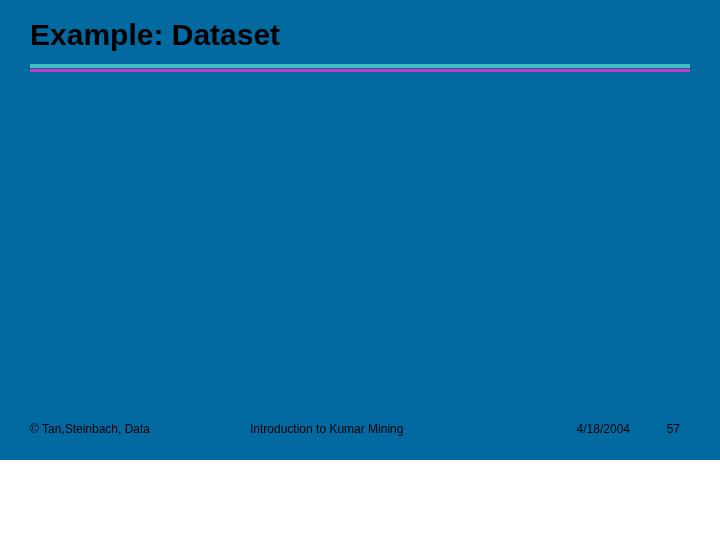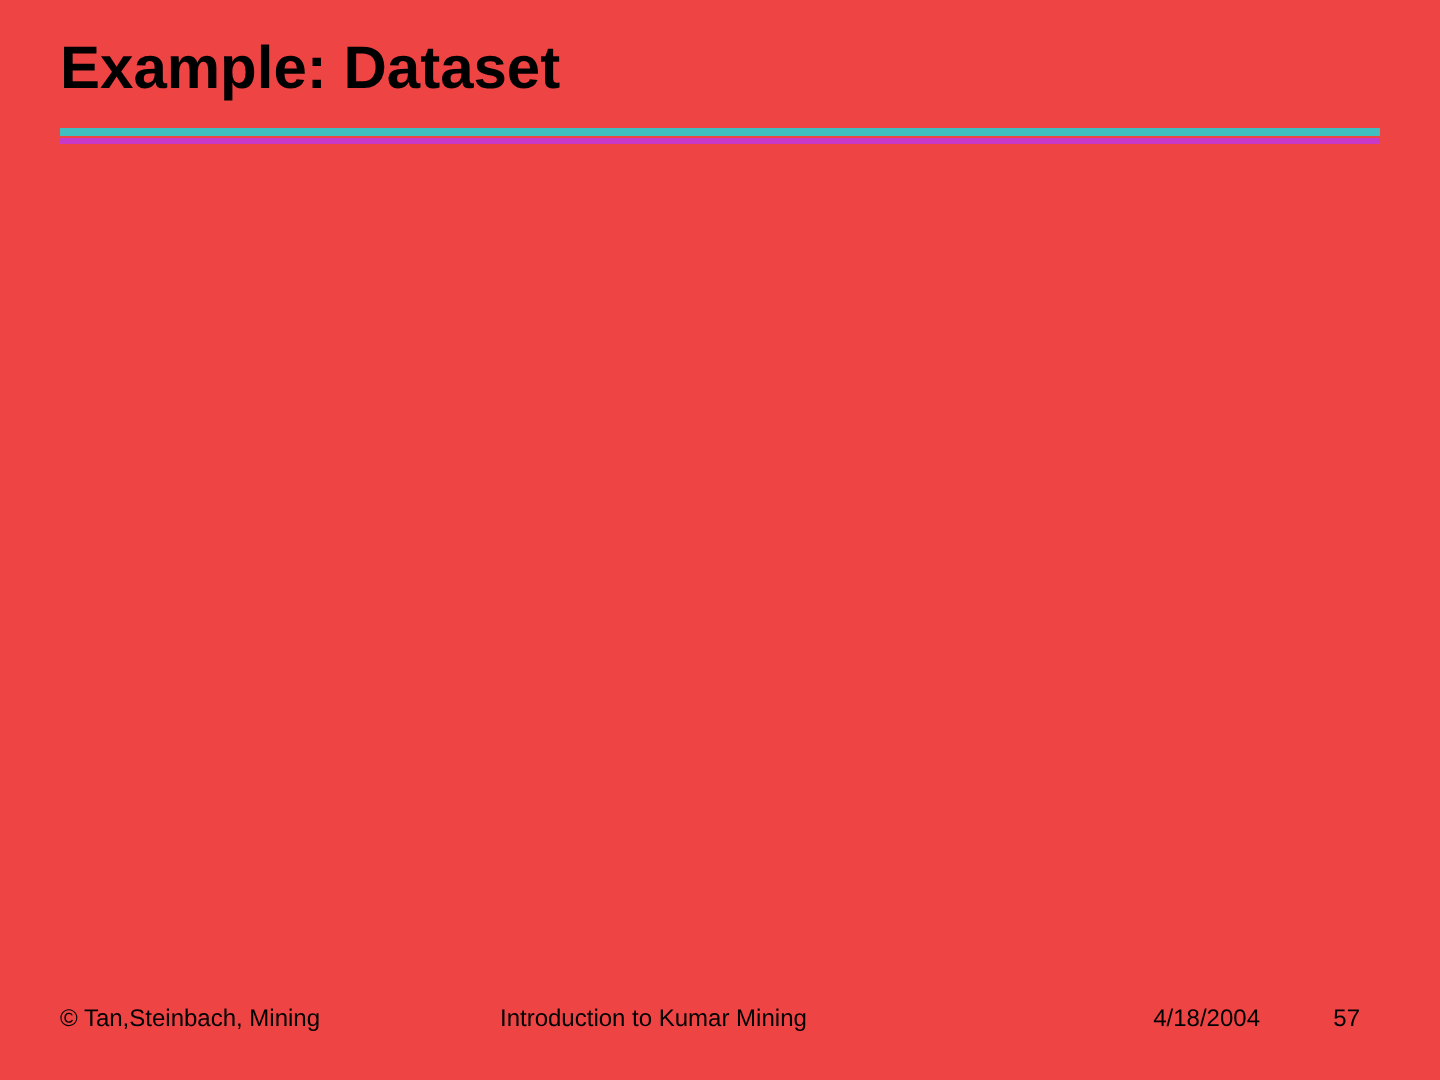--- a/index.html
+++ b/index.html
@@ -6,23 +6,23 @@
   body {
     font-family: Verdana, Arial, sans-serif;
     background: #ffffff;
     width: 720px;
     height: 540px;
     position: relative;
     overflow: hidden;
   }
   .slide {
     width: 720px;
-    height: 540px;
+    height: 460px;
     position: relative;
-    background: #ef4444;
+    background: #0369a1;
   }
   .title {
     position: absolute;
     top: 18px;
     left: 30px;
     font-size: 30px;
     font-weight: bold;
     color: #000000;
     font-family: Verdana, Arial, sans-serif;
   }
@@ -74,18 +74,18 @@
 </head>
 <body>
 
 <div class="slide">
   <div class="title">Example: Dataset</div>
   <div class="rule-container">
     <div class="rule-teal"></div>
     <div class="rule-magenta"></div>
   </div>
   <div class="footer">
-    <span class="footer-left">© Tan,Steinbach, Mining</span>
+    <span class="footer-left">© Tan,Steinbach, Data</span>
     <span class="footer-center">Introduction to Kumar Mining</span>
     <span class="footer-date">4/18/2004</span>
     <span class="footer-page">57</span>
   </div>
 </div>
 
 </body></html>

